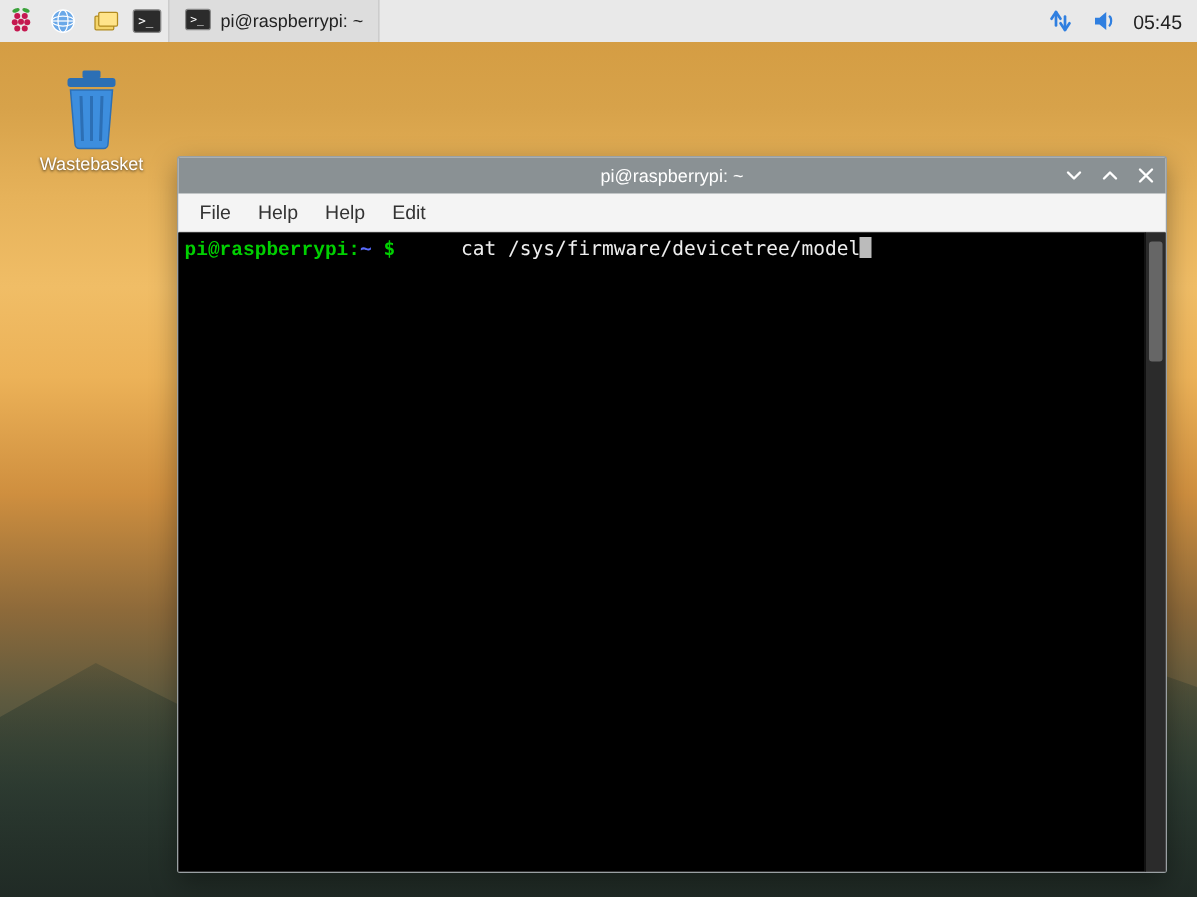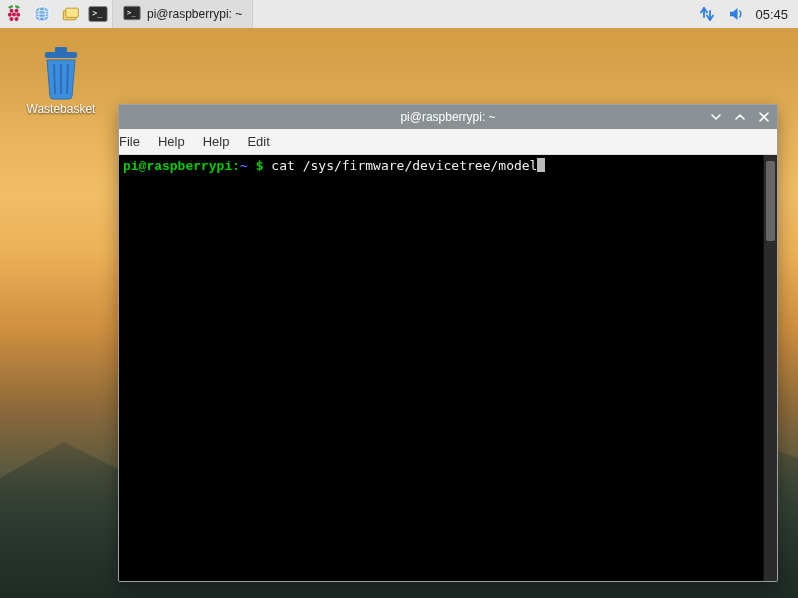--- a/index.html
+++ b/index.html
@@ -55,32 +55,32 @@
     box-shadow:0 6px 18px rgba(0,0,0,0.35);
     display:flex; flex-direction:column;
   }
   .titlebar {
     height:24px; background:#8a9194; color:#fff; font-size:12px;
     display:flex; align-items:center; justify-content:center; position:relative;
   }
   .titlebar .title { font-weight:500; }
   .winbtns { position:absolute; right:6px; top:0; height:24px; display:flex; align-items:center; gap:10px; }
   .winbtn { width:14px; height:14px; display:flex; align-items:center; justify-content:center; color:#fff; font-size:12px; cursor:pointer; }
-  .menubar { height:26px; background:#f4f4f4; display:flex; align-items:center; gap:18px; padding:0 0; font-size:13px; color:#333; border-bottom:1px solid #ddd; }
+  .menubar { height:26px; background:#f4f4f4; display:flex; align-items:center; gap:18px; padding:0 14px; font-size:13px; color:#333; border-bottom:1px solid #ddd; }
   .menubar span { cursor:pointer; }
   .termwrap { flex:1; display:flex; background:#000; }
   .terminal {
     flex:1; background:#000; color:#eee;
     font-family: "DejaVu Sans Mono","Liberation Mono",Consolas,monospace;
     font-size:13px; line-height:1.25; padding:3px 4px 0 4px; white-space:pre;
   }
   .prompt-user { color:#00d000; font-weight:bold;font-family:Liberation Mono, monospace; }
   .prompt-path { color:#5a6cff; font-weight:bold; }
   .prompt-dollar { color:#00d000; font-weight:bold; }
-  .cmd { color:#eee; }
+  .cmd { color:#eee;margin-left:36px; }
   .cursor { display:inline-block; width:8px; height:14px; background:#bbb; vertical-align:-2px; }
   .scrollbar { width:14px; background:#2b2b2b; position:relative; border-left:1px solid #111; }
   .scrollthumb { position:absolute; top:6px; left:2px; right:2px; height:80px; background:#666; border-radius:2px; }
 
   
   .term-mini { width:18px; height:16px; }
 </style>
 </head>
 <body>
 

